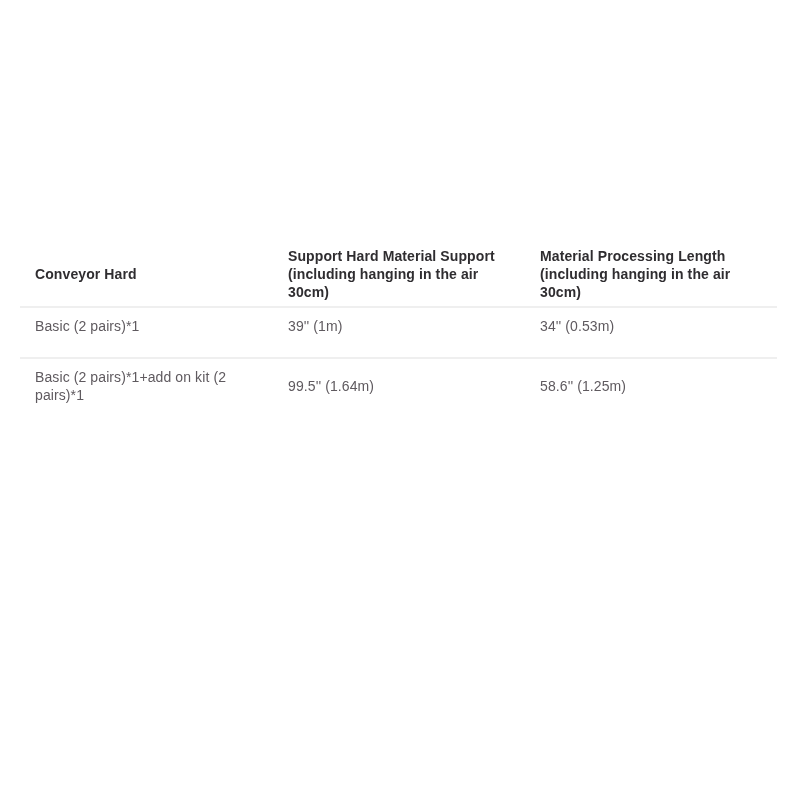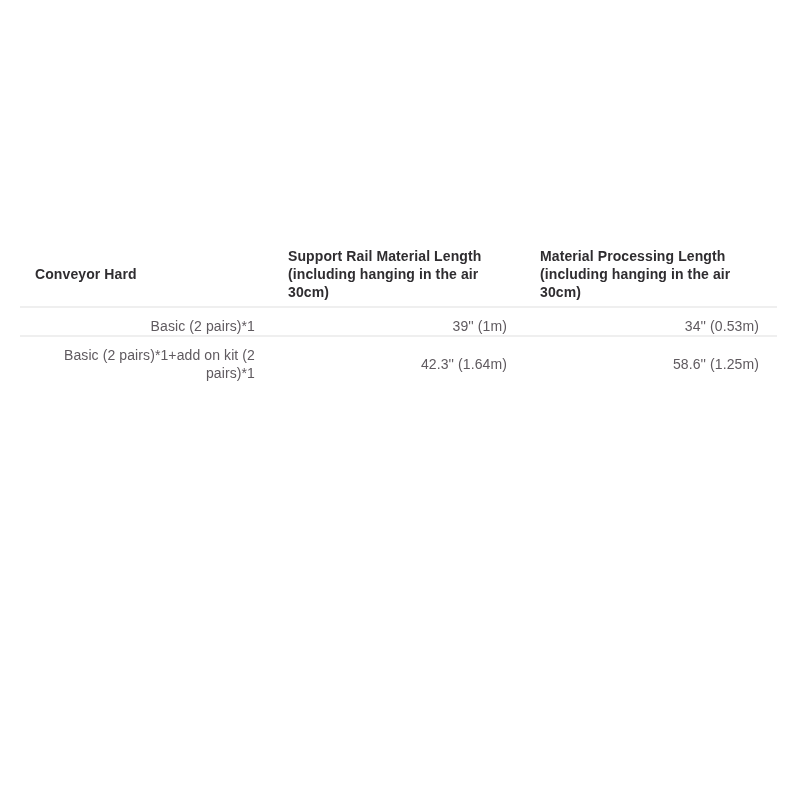--- a/index.html
+++ b/index.html
@@ -37,53 +37,53 @@
     vertical-align: middle;
     padding: 5px 18px 5px 15px;
     border-bottom: 2px solid #efefef;
     letter-spacing: 0.1px;
   }
   table.spec-table td {
     font-size: 14px;
     font-weight: normal;
     color: #5f5a5f;
     line-height: 18px;
-    text-align: right;
+    text-align: left;
     vertical-align: middle;
-    padding: 9px 18px 0 15px;
+    padding: 9px 18px 22px 15px;
     border-bottom: 2px solid #efefef;
     letter-spacing: 0.1px;
   }
   table.spec-table tbody tr:last-child td {
     border-bottom: none;
   }
 </style>
 </head>
 <body>
 
 <div class="page">
   <table class="spec-table">
     <colgroup>
       <col class="c1">
         <col class="c2">
         <col class="c3">
     </colgroup>
     <thead>
       <tr>
         <th>Conveyor Hard</th>
-        <th>Support Rail Material Length (including hanging in the air 30cm)</th>
+        <th>Support Hard Material Support (including hanging in the air 30cm)</th>
         <th>Material Processing Length (including hanging in the air 30cm)</th>
       </tr>
     </thead>
     <tbody>
       <tr>
         <td>Basic (2 pairs)*1</td>
         <td>39'' (1m)</td>
         <td>34'' (0.53m)</td>
       </tr>
       <tr>
         <td>Basic (2 pairs)*1+add on kit (2 pairs)*1</td>
-        <td>42.3'' (1.64m)</td>
+        <td>99.5'' (1.64m)</td>
         <td>58.6'' (1.25m)</td>
       </tr>
     </tbody>
   </table>
 </div>
 
 </body></html>

